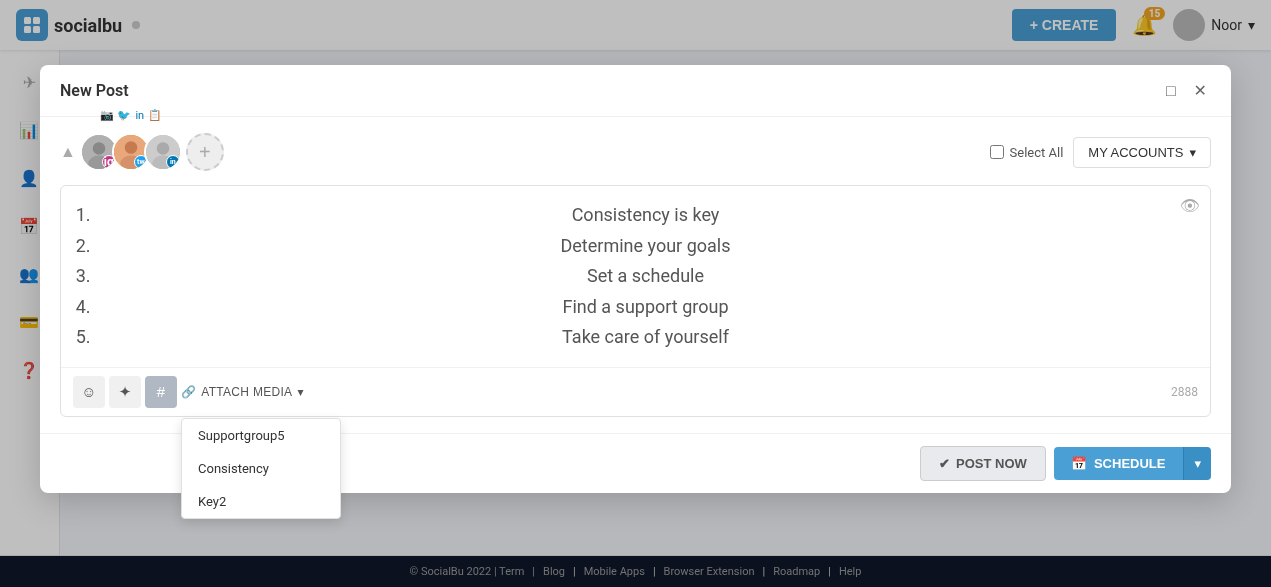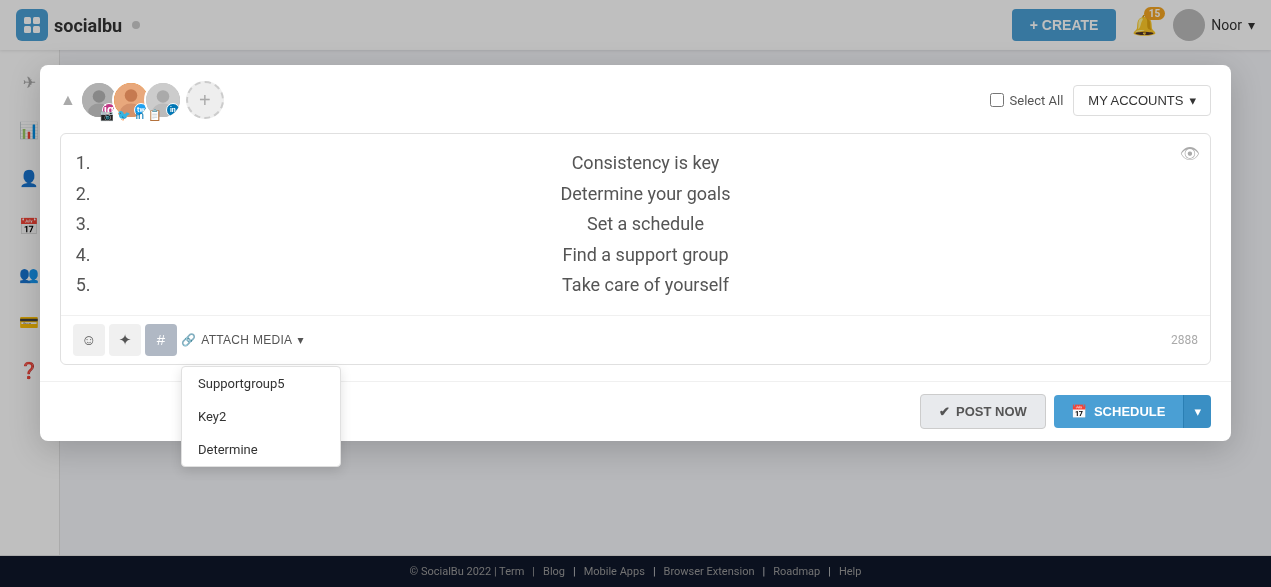--- a/index.html
+++ b/index.html
@@ -484,20 +484,27 @@
   <div class="sidebar-item">📅</div>
   <div class="sidebar-item">👥</div>
   <div class="sidebar-item">💳</div>
   <div class="sidebar-item">❓</div>
 </aside>
 
 <div class="overlay"></div>
 
 <div class="modal">
 
+  <div class="modal-header">
+    <span class="modal-title">New Post</span>
+    <div class="modal-controls">
+      <button class="modal-ctrl-btn">□</button>
+      <button class="modal-ctrl-btn">✕</button>
+    </div>
+  </div>
 
   <div class="modal-body">
 
     <div class="account-row">
       <div class="account-avatars">
         <button class="acc-up-btn">▲</button>
 
         <div class="acc-avatar av1" style="position:relative;">
           <svg width="38" height="38" viewBox="0 0 38 38">
             <circle cx="19" cy="19" r="19" fill="#b0b0b0"></circle>
@@ -568,22 +575,22 @@
             <span>🔗</span>
             <span>ATTACH MEDIA</span>
             <span>▾</span>
           </button>
         </div>
         <span class="char-count">2888</span>
       </div>
 
       <div class="hashtag-dropdown">
         <div class="hashtag-item">Supportgroup5</div>
+        <div class="hashtag-item">Consistency</div>
         <div class="hashtag-item">Key2</div>
-        <div class="hashtag-item">Determine</div>
       </div>
     </div>
   </div>
 
   <div class="modal-footer">
     <button class="post-now-btn">
       <span>✔</span>
       <span>POST NOW</span>
     </button>
     <div style="display:flex;">

